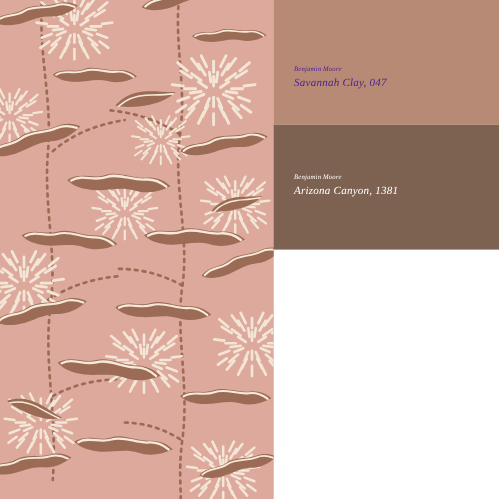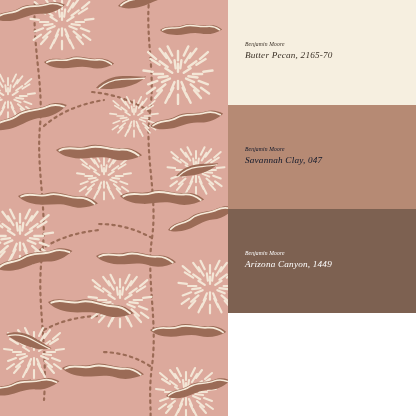--- a/index.html
+++ b/index.html
@@ -180,36 +180,30 @@
         <use href="#leafwave" transform="translate(166,396) rotate(-9) scale(0.66)"></use>
         <use href="#leaf" transform="translate(96,88)  rotate(-14) scale(0.56)"></use>
         <use href="#leaf" transform="translate(6,334)  rotate(16) scale(0.52)"></use>
         <use href="#leaf" transform="translate(176,176) rotate(-18) scale(0.48)"></use>
       </g>
     </svg>
   </div>
 
   <div id="swatches">
 
-    <div class="swatch" style="background: rgb(246, 239, 224); height: 105px;">
-      <div class="swatch-label" style="color: rgb(58, 48, 38); top: 42px;">
-        <p class="brand">Benjamin Moore</p>
-        <p class="colorname">Butter Pecan, 2165-70</p>
-      </div>
-    </div>
 
 
     <div class="swatch" style="background: rgb(182, 138, 116); height: 104px;">
-      <div class="swatch-label" style="color: #0f172a; top: 42px;">
+      <div class="swatch-label" style="color: #4c1d95; top: 56px;">
         <p class="brand">Benjamin Moore</p>
         <p class="colorname">Savannah Clay, 047</p>
       </div>
     </div>
 
     <div class="swatch" style="background: rgb(125, 97, 81); height: 104px;">
       <div class="swatch-label" style="color: rgb(255, 255, 255); top: 42px;">
         <p class="brand">Benjamin Moore</p>
-        <p class="colorname">Arizona Canyon, 1449</p>
+        <p class="colorname">Arizona Canyon, 1381</p>
       </div>
     </div>
 
   </div>
 </div>
 
 </body></html>

